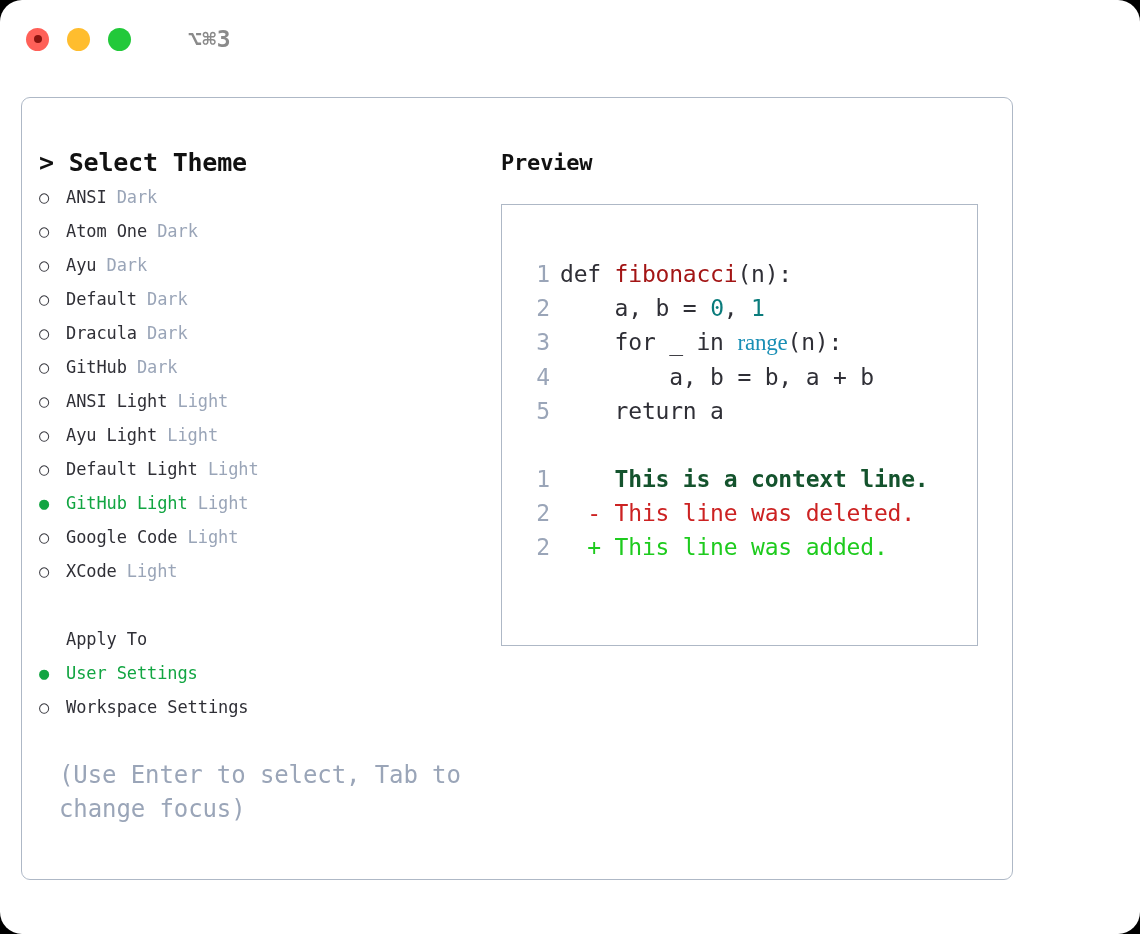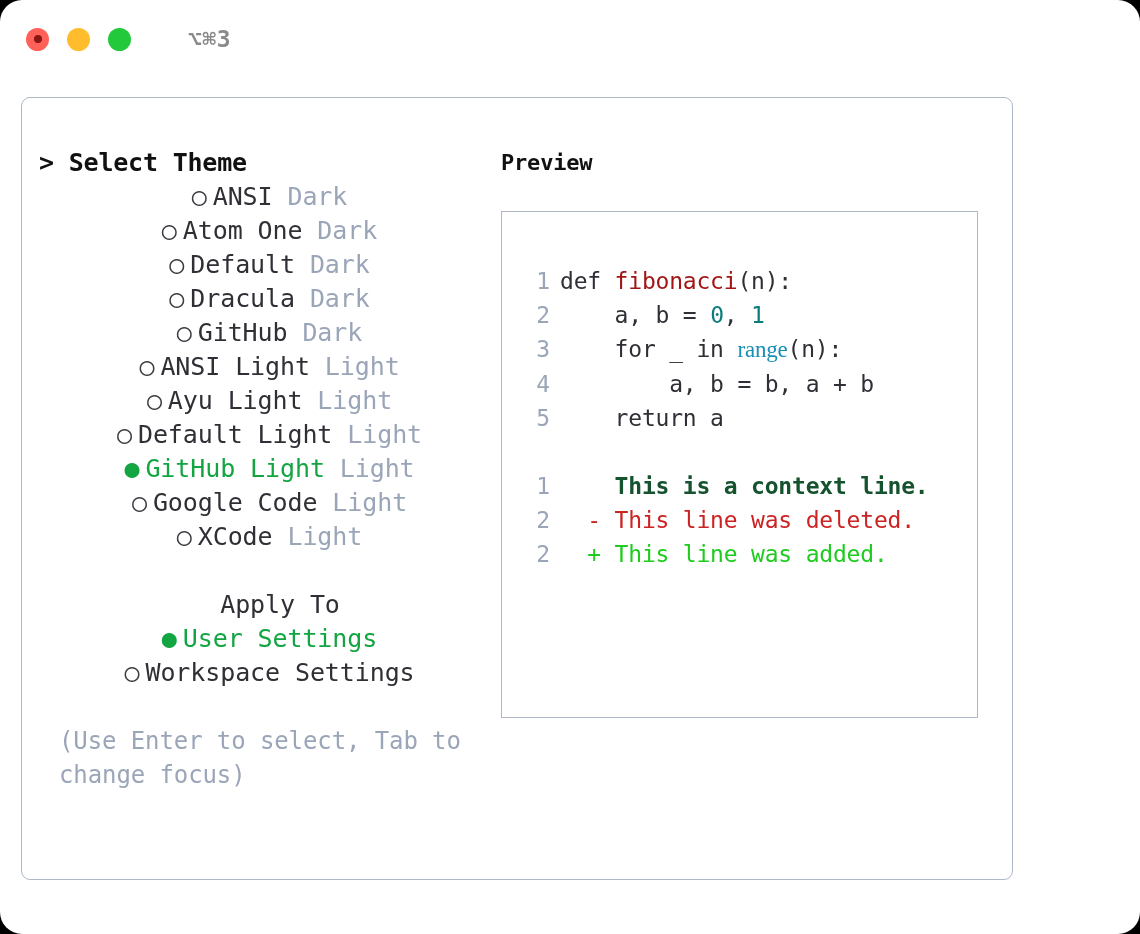--- a/index.html
+++ b/index.html
@@ -107,26 +107,25 @@
     font-size: 25px;
     font-weight: bold;
     color: #111111;
     line-height: 34px;
     white-space: pre;
     letter-spacing: -0.2px;
   }
   .section-head .caret { display: inline; }
 
   .opt-row {
-    font-size: 25px;
+    font-size: 17px;
     line-height: 34px;
     color: #3b3b42;
     white-space: pre;
     letter-spacing: -0.1px;
-    text-align: center;
   }
   .marker {
     display: inline-block;
     width: 27px;
     color: #3b3b42;
   }
   .opt-row.selected .marker { color: #12a542; }
   .opt-row.selected .opt-label { color: #12a542; }
   .opt-label { color: #2f2f36; }
   .opt-tag { color: #9aa5b8; }
@@ -151,23 +150,23 @@
     width: 490px;
   }
   .preview-title {
     font-size: 22px;
     font-weight: bold;
     color: #111111;
     line-height: 34px;
     letter-spacing: -0.2px;
   }
   .preview-box {
-    margin-top: 31px;
+    margin-top: 24px;
     width: 477px;
-    height: 507px;
+    height: 442px;
     border: 1.6px solid #aeb8c6;
     box-sizing: border-box;
     background: #ffffff;
     padding: 52px 1px 0 18px;
   }
   .code-line {
     font-size: 23px;
     line-height: 34px;
     white-space: pre;
     color: #2f2f36;
@@ -209,20 +208,21 @@
   <div class="panel">
     <div class="columns">
 
       <div class="left-col">
 
         <div class="section-head"><span class="caret">&gt; </span><span>Select Theme</span></div>
 
         <div id="theme-options">
             <div class="opt-row"><span class="marker">○</span><span class="opt-label">ANSI</span><span class="opt-tag"> Dark</span></div>
             <div class="opt-row"><span class="marker">○</span><span class="opt-label">Atom One</span><span class="opt-tag"> Dark</span></div>
+            <div class="opt-row"><span class="marker">○</span><span class="opt-label">Ayu</span><span class="opt-tag"> Dark</span></div>
             <div class="opt-row"><span class="marker">○</span><span class="opt-label">Default</span><span class="opt-tag"> Dark</span></div>
             <div class="opt-row"><span class="marker">○</span><span class="opt-label">Dracula</span><span class="opt-tag"> Dark</span></div>
             <div class="opt-row"><span class="marker">○</span><span class="opt-label">GitHub</span><span class="opt-tag"> Dark</span></div>
             <div class="opt-row"><span class="marker">○</span><span class="opt-label">ANSI Light</span><span class="opt-tag"> Light</span></div>
             <div class="opt-row"><span class="marker">○</span><span class="opt-label">Ayu Light</span><span class="opt-tag"> Light</span></div>
             <div class="opt-row"><span class="marker">○</span><span class="opt-label">Default Light</span><span class="opt-tag"> Light</span></div>
             <div class="opt-row selected"><span class="marker">●</span><span class="opt-label">GitHub Light</span><span class="opt-tag"> Light</span></div>
             <div class="opt-row"><span class="marker">○</span><span class="opt-label">Google Code</span><span class="opt-tag"> Light</span></div>
             <div class="opt-row"><span class="marker">○</span><span class="opt-label">XCode</span><span class="opt-tag"> Light</span></div>
           </div>

